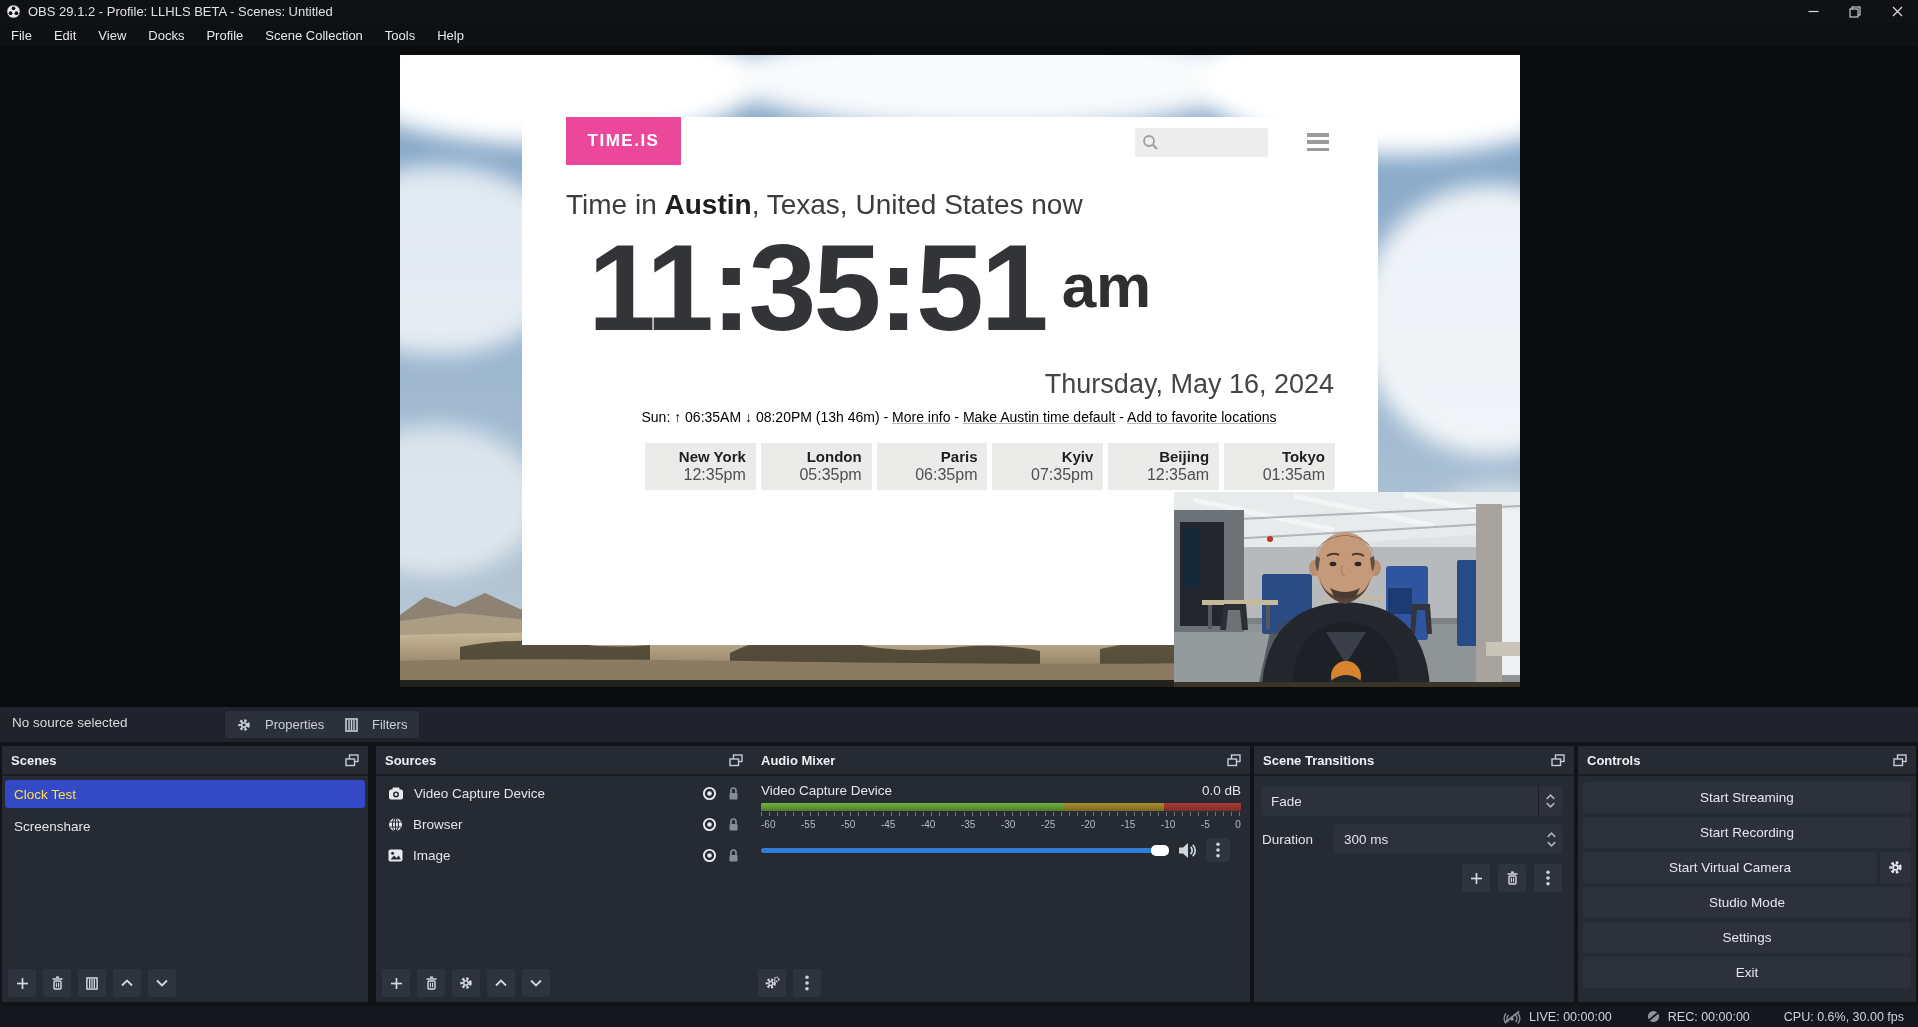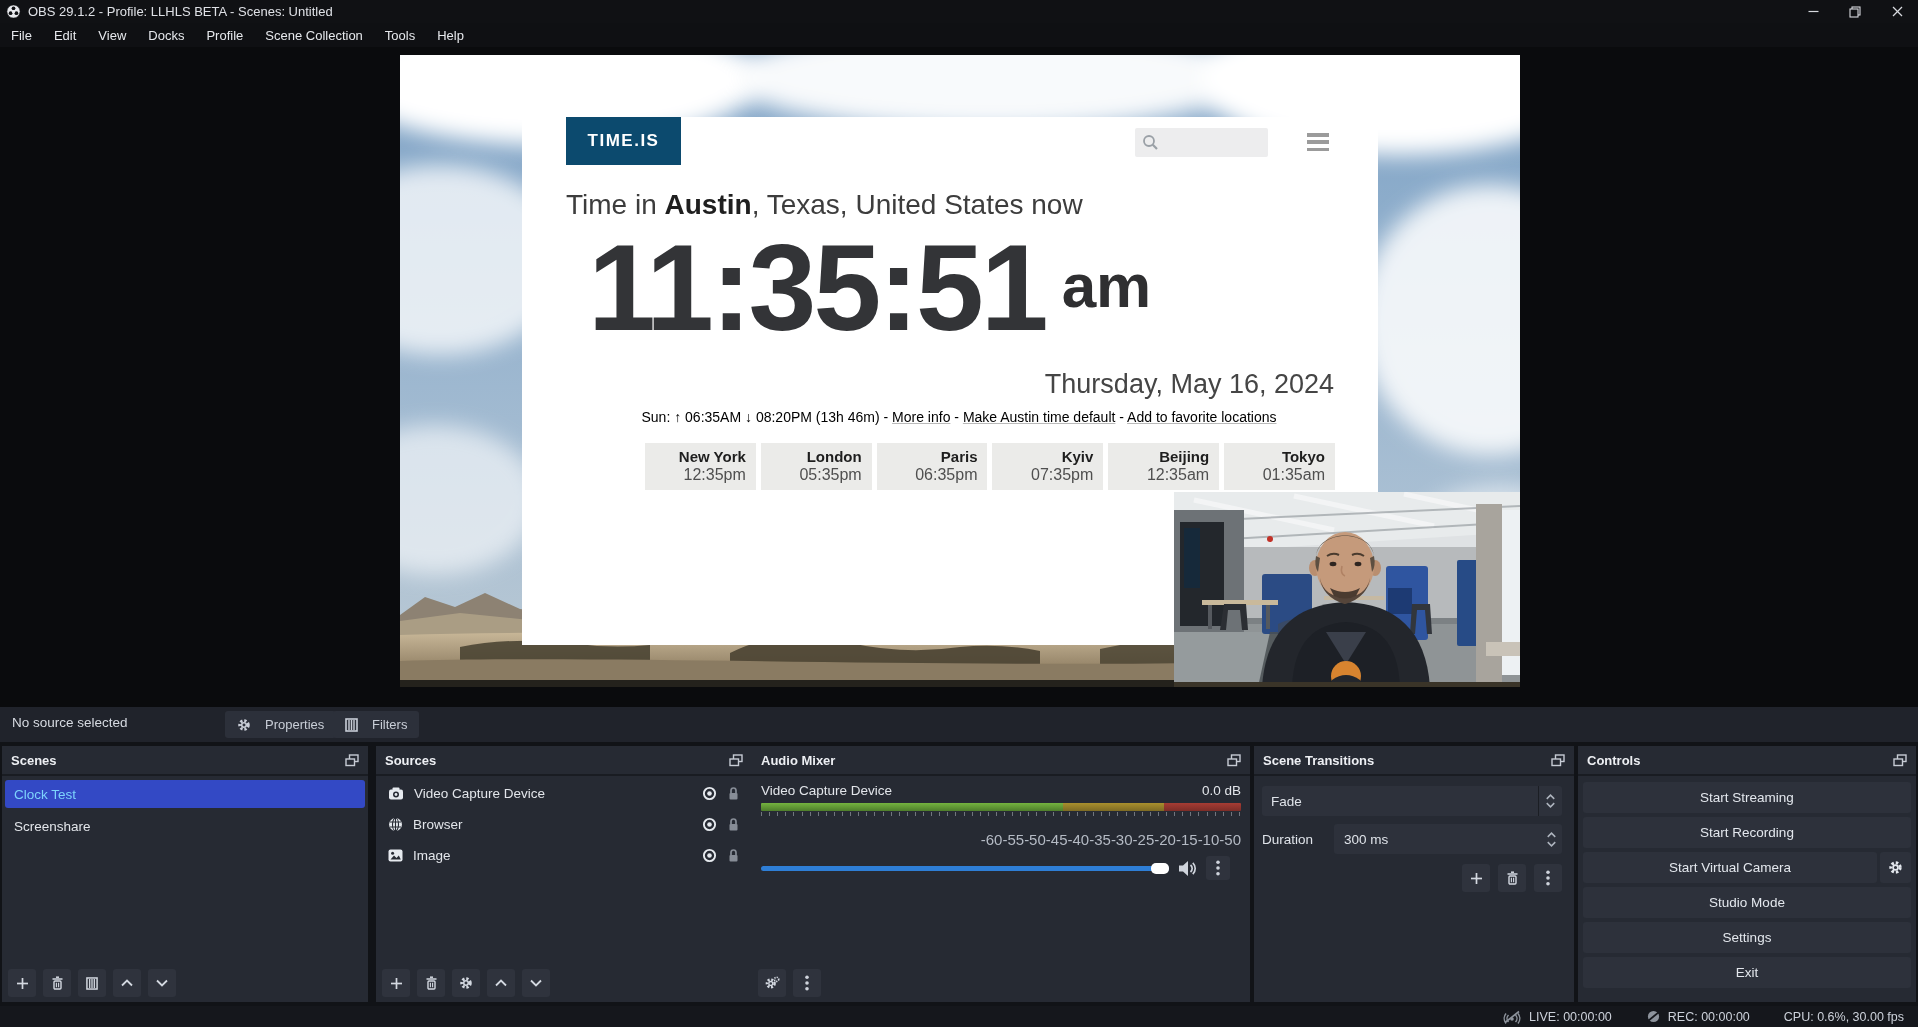--- a/index.html
+++ b/index.html
@@ -21,21 +21,21 @@
 
   
   .preview { position:absolute; left:0; top:47px; width:1918px; height:660px; background:#0a0b0d; }
   .canvas { position:absolute; left:400px; top:8px; width:1120px; height:632px; overflow:hidden;
     background:linear-gradient(180deg,#7fa3c6 0%, #93b1cd 35%, #a9bfd3 70%, #bccad4 100%); }
   .cloud { position:absolute; background:#fff; border-radius:50%; filter:blur(11px); }
   .desert { position:absolute; left:0; bottom:0; width:1120px; height:112px; }
 
   
   .page { position:absolute; left:122px; top:62px; width:856px; height:528px; background:#ffffff; }
-  .ti-logo { position:absolute; left:44px; top:0; width:115px; height:48px; background:#0c4a6e;
+  .ti-logo { position:absolute; left:44px; top:0; width:115px; height:48px; background:#ec4899;
     color:#fff; font-weight:bold; font-size:17px; letter-spacing:1.5px;
     display:flex; align-items:center; justify-content:center; }
   .ti-search { position:absolute; left:613px; top:11px; width:133px; height:29px; background:#ededee;
     border-radius:2px; display:flex; align-items:center; padding-left:7px; }
   .ti-burger { position:absolute; left:785px; top:16px; width:22px; height:18px;
     display:flex; flex-direction:column; justify-content:space-between; }
   .ti-burger span { display:block; height:3.5px; background:#9b9b9b; }
   .ti-head { position:absolute; left:44px; top:72px; width:770px; font-size:28px; color:#3d3d3d; }
   .ti-head b { color:#1f1f1f; font-weight:800; }
   .ti-time { position:absolute; left:66px; top:96px; width:760px; height:150px;
@@ -67,37 +67,37 @@
   .phead { height:30px; display:flex; align-items:center; padding:0 9px;
     border-bottom:2px solid #191c22; }
   .phead .pt { font-size:13px; font-weight:bold; color:#edeff3; }
   .phead .pop { margin-left:auto; display:flex; }
   .ptool { position:absolute; left:6px; bottom:5px; display:flex; gap:7px; }
   .sq { width:28px; height:28px; background:#2f333d; border-radius:3px;
     display:flex; align-items:center; justify-content:center; }
 
   .scene-row { margin:4px 3px 0 3px; height:28px; display:flex; align-items:center;
     padding:0 9px; font-size:13.5px; color:#e2e5ea; border-radius:3px; }
-  .scene-row.sel { background:#3349c5; color:#7dd3fc; }
+  .scene-row.sel { background:#3349c5; color:#fde047; }
 
   .src-row { height:28px; display:flex; align-items:center; padding:0 12px; margin-top:3px;
     font-size:13.5px; color:#e2e5ea; gap:10px; }
   .src-row .grow { flex:1; }
 
   
   .am-body { padding:7px 9px 0 9px; }
   .am-top { display:flex; font-size:13.5px; color:#e2e5ea; }
   .am-db { margin-left:auto; }
   .meter { margin-top:5px; height:8px; display:flex; border-radius:1px; overflow:hidden; }
   .meter .g { width:63%; background:linear-gradient(180deg,#74b33f,#4e7d2b); }
   .meter .y { width:21%; background:linear-gradient(180deg,#a98f2d,#7d6a24); }
   .meter .r { width:16%; background:linear-gradient(180deg,#a63c34,#7c2d28); }
   .ruler { margin-top:1px; height:4px;
     background:repeating-linear-gradient(to right,#70757e 0 1px, transparent 1px 8.1px); }
-  .ticks { display:flex; justify-content:flex-end; font-size:15px; color:#b4bac4; margin-top:15px; }
+  .ticks { display:flex; justify-content:space-between; font-size:10px; color:#b4bac4; margin-top:3px; }
   .slider-row { display:flex; align-items:center; margin-top:8px; gap:9px; }
   .slider { position:relative; width:408px; height:5px; background:#2e7ed6; border-radius:3px; }
   .handle { position:absolute; left:390px; top:-3px; width:18px; height:11px; background:#fff; border-radius:5px; }
 
   
   .tr-body { padding:10px 12px 0 8px; }
   .tr-select { height:30px; background:#2d313b; border-radius:3px; display:flex; align-items:center;
     color:#dfe3e9; font-size:13.5px; padding-left:9px; }
   .tr-select .chev { margin-left:auto; width:24px; height:100%; border-left:1px solid #1b1e24;
     display:flex; flex-direction:column; align-items:center; justify-content:center; gap:2px; }

